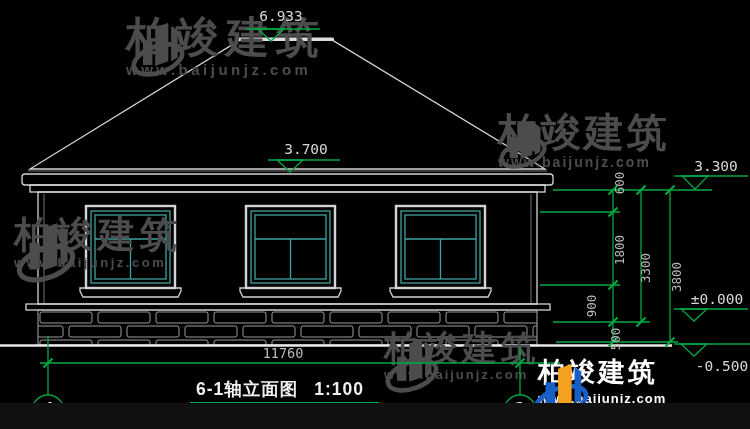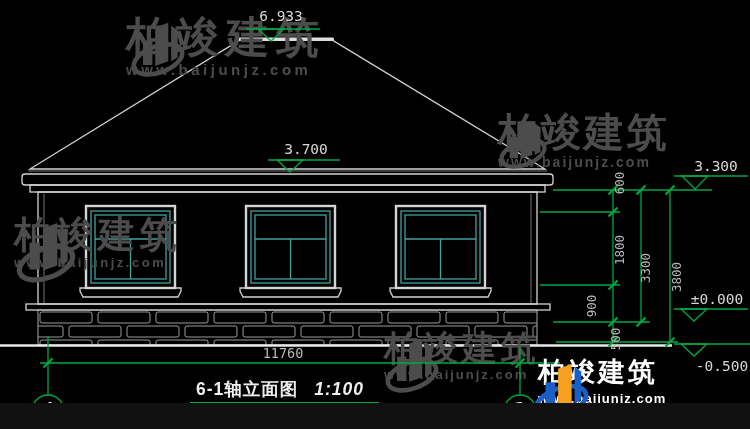--- a/index.html
+++ b/index.html
@@ -33,21 +33,21 @@
   .wm4 .wm-brand{font-size:35px;letter-spacing:4px;}
   .wm4 .wm-url{font-size:13px;letter-spacing:2px;}
   
   #brand-logo{position:absolute;left:532px;top:358px;display:flex;align-items:flex-start;z-index:4;}
   #brand-logo .logo-text{margin-left:6px;color:#ffffff;}
   #brand-logo .logo-brand{font-size:27px;font-weight:bold;letter-spacing:3px;line-height:1.1;white-space:nowrap;}
   #brand-logo .logo-url{font-size:13px;font-weight:bold;letter-spacing:1px;white-space:nowrap;margin-top:3px;}
   
   #title-block{position:absolute;left:196px;top:377px;z-index:3;color:#efefef;white-space:nowrap;
                font-size:17.5px;font-weight:bold;letter-spacing:1px;}
-  #title-scale{margin-left:16px;font-style:italic;}
+  #title-scale{margin-left:16px;}
   .title-bar1{position:absolute;left:190px;top:402px;width:189px;height:3.5px;background:#00a843;z-index:3;}
   .title-bar2{position:absolute;left:190px;top:408px;width:189px;height:1.5px;background:#00a843;z-index:3;}
 </style>
 </head>
 <body>
 
 <div id="stage">
 
   <svg width="0" height="0">
     <defs>

